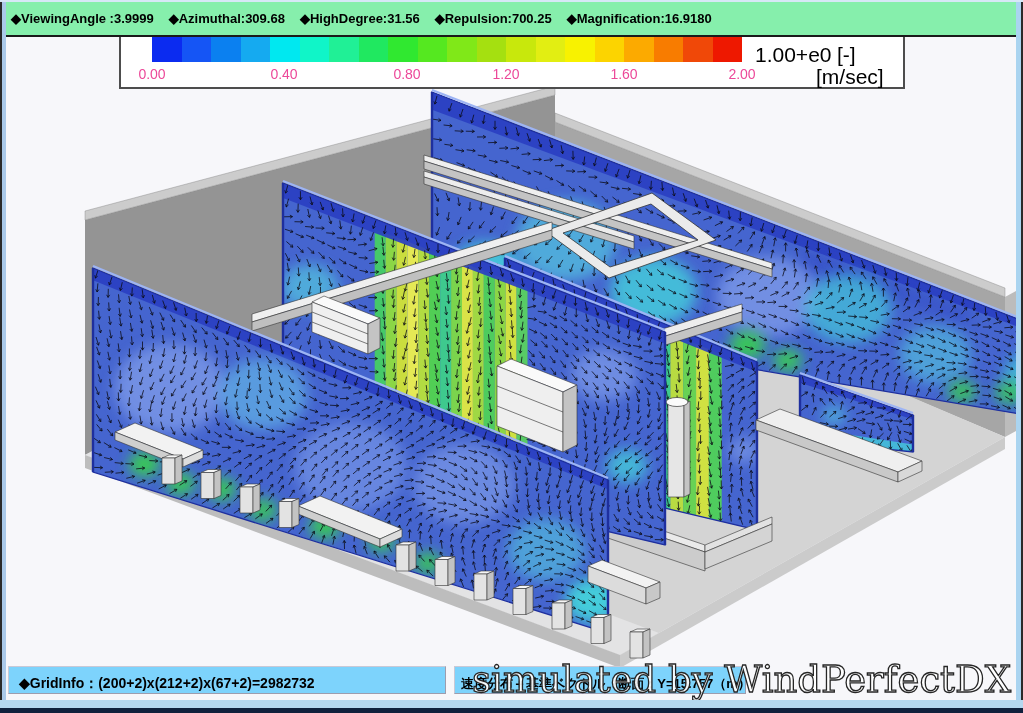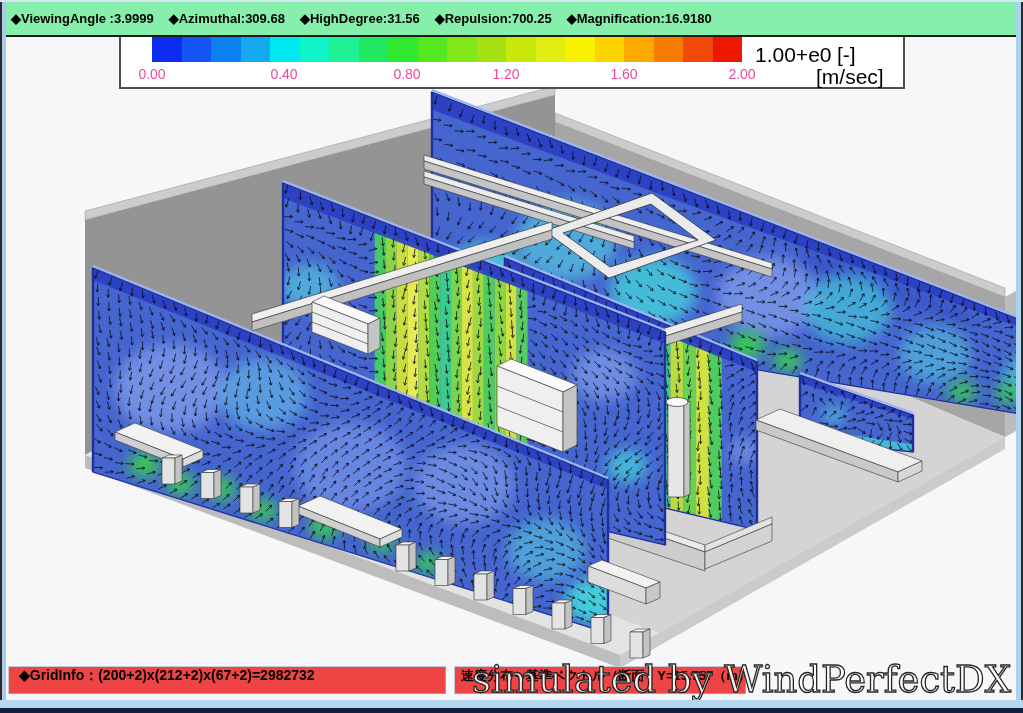--- a/index.html
+++ b/index.html
@@ -18,23 +18,23 @@
   
   #legend{position:absolute;left:119px;top:25px;width:786px;height:64px;z-index:6;background:#ffffff;
           border:2px solid #4d4d4d;box-sizing:border-box;}
   #colorbar{position:absolute;left:31px;top:5px;width:590px;height:27px;display:flex;border-top:3px solid #1c1c1c;box-sizing:content-box;}
   #colorbar div{flex:1;height:27px;}
   #legend-ticks span{position:absolute;top:39px;transform:translateX(-50%);font-size:14px;color:#ec4899;}
   .legend-ref{position:absolute;font-size:21px;color:#000;}
   
   #scene{position:absolute;left:0;top:0;z-index:1;}
   
-  .statusbox{position:absolute;z-index:3;background:#ef4444;border:1px solid #c9c9d6;
+  .statusbox{position:absolute;z-index:3;background:#7dd3fc;border:1px solid #c9c9d6;
              border-right-color:#9d9dae;border-bottom-color:#9d9dae;box-sizing:border-box;
-             display:flex;align-items:flex-start;white-space:nowrap;overflow:hidden;}
+             display:flex;align-items:flex-end;white-space:nowrap;overflow:hidden;}
   #gridinfo-box{left:8px;top:666px;width:438px;height:28px;font-size:14px;font-weight:600;padding-left:10px;color:#000;}
   #caption-box{left:454px;top:666px;width:292px;height:28px;font-size:13px;font-weight:600;padding-left:6px;color:#000;}
   #watermark{position:absolute;right:12px;top:660px;z-index:6;font-family:"DejaVu Serif",serif;
              font-size:37px;line-height:40px;color:rgba(255,255,255,0.92);
              -webkit-text-stroke:1.3px #262626;white-space:nowrap;}
 </style>
 </head>
 <body>
 
 <div id="win">

